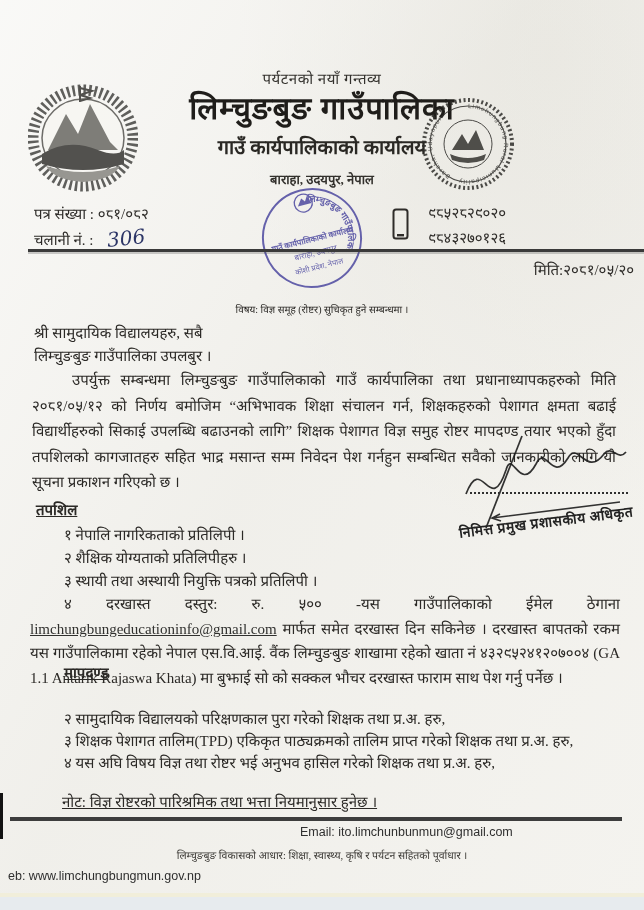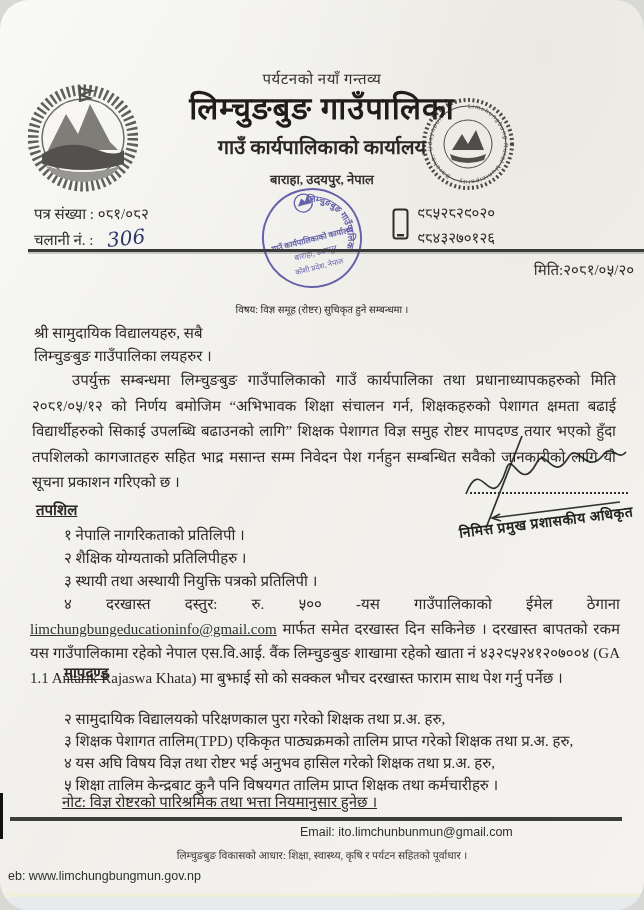--- a/index.html
+++ b/index.html
@@ -5,31 +5,30 @@
   html,body{margin:0;padding:0;background:#d8d8d4;}
   .page{
     position:relative;width:644px;height:910px;margin:0 auto;
     background:#f4f3ef;
     background-image:
       linear-gradient(120deg, rgba(255,255,255,.5) 0%, rgba(233,232,226,.35) 45%, rgba(244,243,238,.2) 100%),
       radial-gradient(ellipse at 85% 6%, rgba(226,224,216,.55), rgba(0,0,0,0) 40%);
     overflow:hidden;
     font-family:"Liberation Serif","DejaVu Serif",serif;
     color:#2d2b28;
-    border-radius:29px;
   }
   .abs{position:absolute;}
   .center{left:0;width:644px;text-align:center;}
   .tagline{top:68px;font-size:15px;letter-spacing:.5px;color:#33312d;}
   .title{top:86px;font-size:31px;font-weight:bold;color:#1f1d1a;letter-spacing:1px;}
   .office{top:133px;font-size:20px;font-weight:bold;color:#2a2824;}
   .address{top:170px;font-size:13px;font-weight:bold;color:#33312d;}
   .meta-left{top:202px;left:34px;font-size:15px;line-height:24px;color:#2e2c29;}
   .hand{display:inline-block;font-style:italic;font-size:20px;color:#2c3566;transform:rotate(-6deg);margin-left:10px;font-family:"DejaVu Serif",serif;}
-  .phones{top:201px;left:392px;display:flex;gap:8px;align-items:center;}
+  .phones{top:201px;left:392px;display:flex;gap:19px;align-items:center;}
   .phone-nums{font-size:15px;line-height:25px;color:#2e2c29;}
   .rule{top:249px;left:28px;width:616px;height:3px;background:#3a3a3a;box-shadow:0 2px 0 rgba(58,58,58,.25);}
   .date{top:259px;right:10px;font-size:15px;color:#2e2c29;}
   .subject{top:302px;font-size:10px;color:#2b2926;}
   .addressee{top:322px;left:34px;font-size:15px;line-height:23px;color:#2b2926;}
   .body-par{top:368px;left:32px;width:584px;font-size:15px;line-height:25.5px;text-align:justify;text-indent:40px;color:#2b2926;}
   .sig-scribble{top:432px;left:452px;}
   .sig-dots{top:492px;left:470px;width:158px;border-bottom:2px dotted #2f2f2f;height:0;}
   .sig-designation{top:512px;left:448px;width:196px;font-size:14px;font-weight:bold;color:#232323;transform:rotate(-7deg);text-align:center;letter-spacing:.5px;}
   .sec-heading{font-size:15px;font-weight:bold;text-decoration:underline;color:#2b2926;}
@@ -132,21 +131,21 @@
     </div>
   </div>
 
   <div class="abs rule"></div>
   <div class="abs date">मिति:२०८१/०५/२०</div>
 
   <div class="abs center subject">विषय: विज्ञ समूह (रोष्टर) सुचिकृत हुने सम्बन्धमा ।</div>
 
   <div class="abs addressee">
     <div>श्री सामुदायिक विद्यालयहरु, सबै</div>
-    <div>लिम्चुङबुङ गाउँपालिका लयहरुर ।</div>
+    <div>लिम्चुङबुङ गाउँपालिका उपलबुर ।</div>
   </div>
 
   <div class="abs body-par">उपर्युक्त सम्बन्धमा लिम्चुङबुङ गाउँपालिकाको गाउँ कार्यपालिका तथा प्रधानाध्यापकहरुको मिति २०८१/०५/१२ को निर्णय बमोजिम “अभिभावक शिक्षा संचालन गर्न, शिक्षकहरुको पेशागत क्षमता बढाई विद्यार्थीहरुको सिकाई उपलब्धि बढाउनको लागि” शिक्षक पेशागत विज्ञ समुह रोष्टर मापदण्ड तयार भएको हुँदा तपशिलको कागजातहरु सहित भाद्र मसान्त सम्म निवेदन पेश गर्नहुन सम्बन्धित सवैको जानकारीको लागि यो सूचना प्रकाशन गरिएको छ ।</div>
 
   <div class="abs sig-scribble">
     <svg width="190" height="100" viewBox="0 0 190 100">
       <path d="M14 62 C 30 20, 38 86, 54 38 C 60 16, 68 62, 84 32 C 94 12, 100 52, 116 26 C 126 8, 134 46, 152 22 C 160 12, 166 30, 174 20" fill="none" stroke="#1d1d1d" stroke-width="1.7" opacity="0.9"></path>
       <path d="M70 4 L34 96" fill="none" stroke="#1d1d1d" stroke-width="1.7" opacity="0.9"></path>
       <path d="M168 70 L40 86 M48 82 L40 86 L49 89" fill="none" stroke="#1d1d1d" stroke-width="1.6" opacity="0.9"></path>
     </svg>
@@ -159,21 +158,20 @@
   <div class="abs t-item t2">२ शैक्षिक योग्यताको प्रतिलिपीहरु ।</div>
   <div class="abs t-item t3">३ स्थायी तथा अस्थायी नियुक्ति पत्रको प्रतिलिपी ।</div>
   <div class="abs t4">
     <span>४ दरखास्त दस्तुर: रु. ५०० -यस गाउँपालिकाको ईमेल ठेगाना </span><span class="email-link">limchungbungeducationinfo@gmail.com</span><span> मार्फत समेत दरखास्त दिन सकिनेछ । दरखास्त बापतको रकम यस गाउँपालिकामा रहेको नेपाल एस.वि.आई. वैंक लिम्चुङबुङ शाखामा रहेको खाता नं ४३२९५२४१२०७००४ (GA 1.1  Antarik Rajaswa Khata) मा बुझाई सो को सक्कल भौचर दरखास्त फाराम साथ पेश गर्नु पर्नेछ ।</span>
   </div>
 
   <div class="abs sec-heading mapdanda-h">मापदण्ड</div>
   <div class="abs m-item m2">२ सामुदायिक विद्यालयको परिक्षणकाल पुरा गरेको शिक्षक तथा प्र.अ. हरु,</div>
   <div class="abs m-item m3">३ शिक्षक पेशागत तालिम(TPD) एकिकृत पाठ्यक्रमको तालिम प्राप्त गरेको शिक्षक तथा प्र.अ. हरु,</div>
   <div class="abs m-item m4">४ यस अघि विषय विज्ञ तथा रोष्टर भई अनुभव हासिल गरेको शिक्षक तथा प्र.अ. हरु,</div>
-  <div class="abs m-item m5">५ शिक्षा तालिम केन्द्रबाट कुनै पनि विषयगत तालिम प्राप्त शिक्षक तथा कर्मचारीहरु ।</div>
 
   <div class="abs note">नोट: विज्ञ रोष्टरको पारिश्रमिक तथा भत्ता नियमानुसार हुनेछ ।</div>
 
   <div class="abs footer-rule"></div>
   <div class="abs footer-row">
     <span class="footer-web">eb: www.limchungbungmun.gov.np</span>
     <span class="footer-email">Email: ito.limchunbunmun@gmail.com</span>
   </div>
   <div class="abs center footer-tagline">लिम्चुङबुङ विकासको आधार: शिक्षा, स्वास्थ्य, कृषि र पर्यटन सहितको पूर्वाधार ।</div>
 

